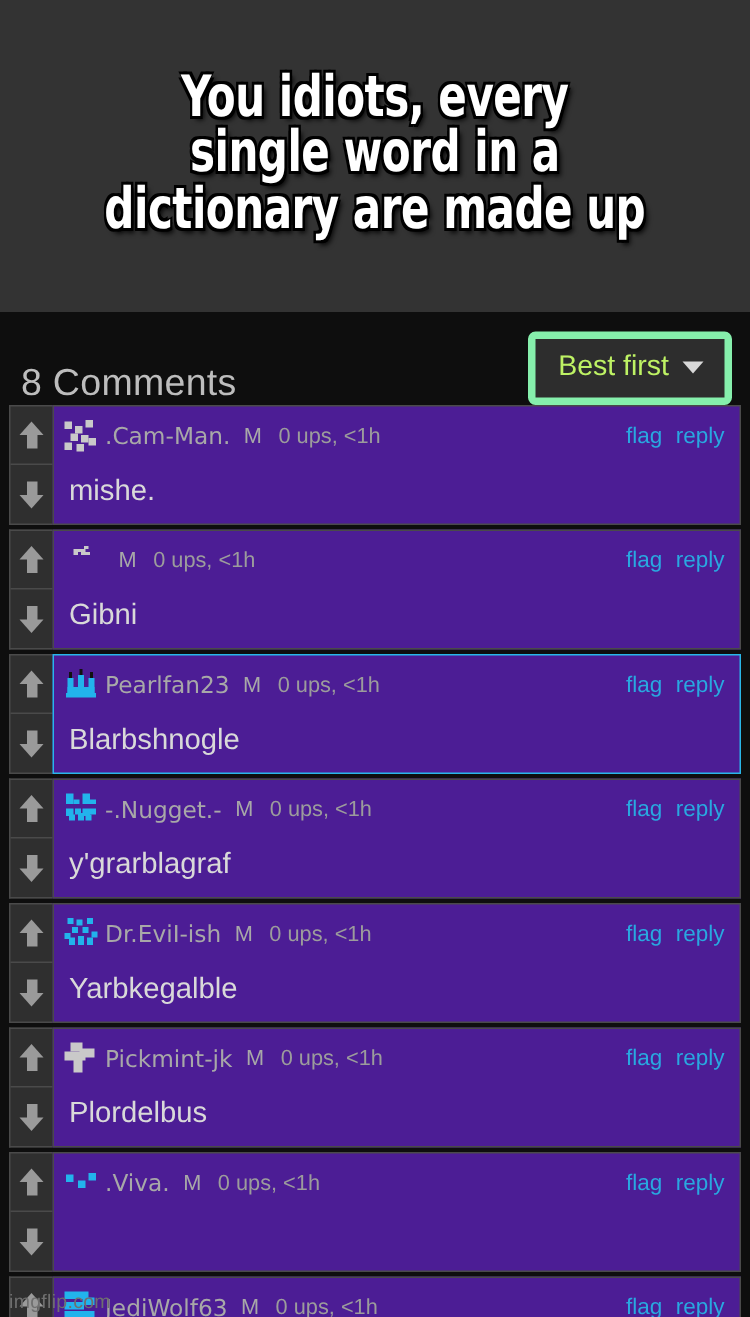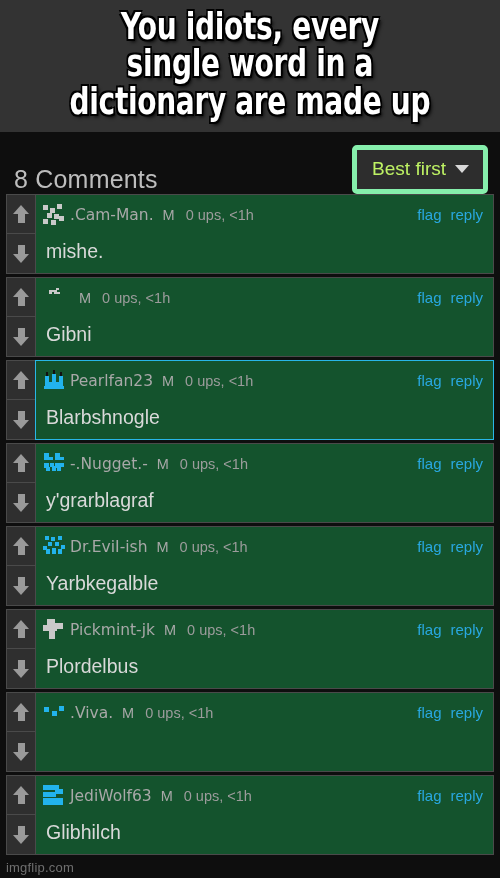--- a/index.html
+++ b/index.html
@@ -15,21 +15,21 @@
   #page {
     position: relative;
     width: 500px;
     height: 878px;
     background: #0e0e0e;
   }
 
   
   .meme-caption {
     width: 500px;
-    height: 132px;
+    height: 208px;
     background: #333333;
     display: flex;
     align-items: center;
     justify-content: center;
     padding: 4px 8px 8px 8px;
   }
   .meme-caption-text {
     color: #ffffff;
     font-family: "DejaVu Sans Condensed", "Liberation Sans Narrow", "Liberation Sans", sans-serif;
     font-size: 38px;
@@ -132,21 +132,21 @@
     border-right: 8px solid transparent;
   }
   .arrow-up::before { top: 8px; }
   .arrow-up::after  { top: 0; border-bottom: 9px solid #9a9a9a; }
   .arrow-down::before { top: 1px; }
   .arrow-down::after  { bottom: 0; border-top: 9px solid #9a9a9a; }
 
   .comment-body {
     flex: 1;
     border: 1px solid #4a4a4a;
-    background: #14532d;
+    background: #4c1d95;
     display: flex;
     flex-direction: column;
     min-width: 0;
   }
   .comment.highlighted .comment-body {
     border-color: #29b6e8;
   }
   .comment.highlighted .vote-col {
     border-color: #4a4a4a;
   }

